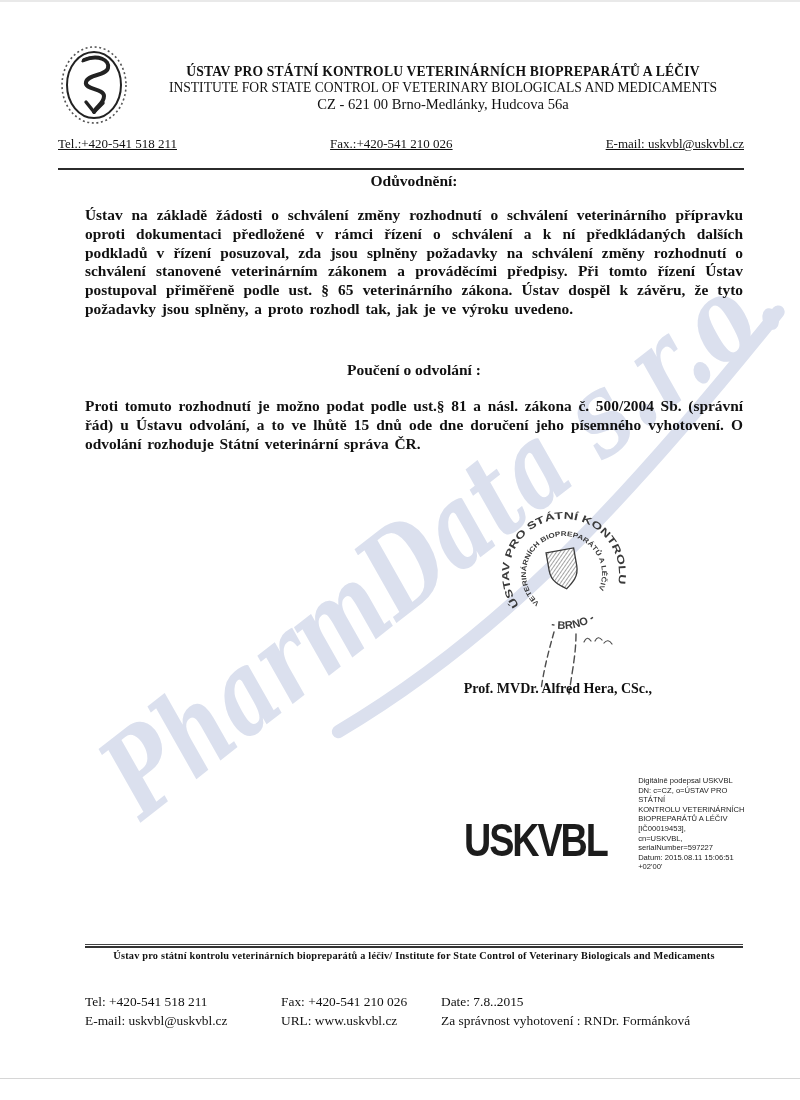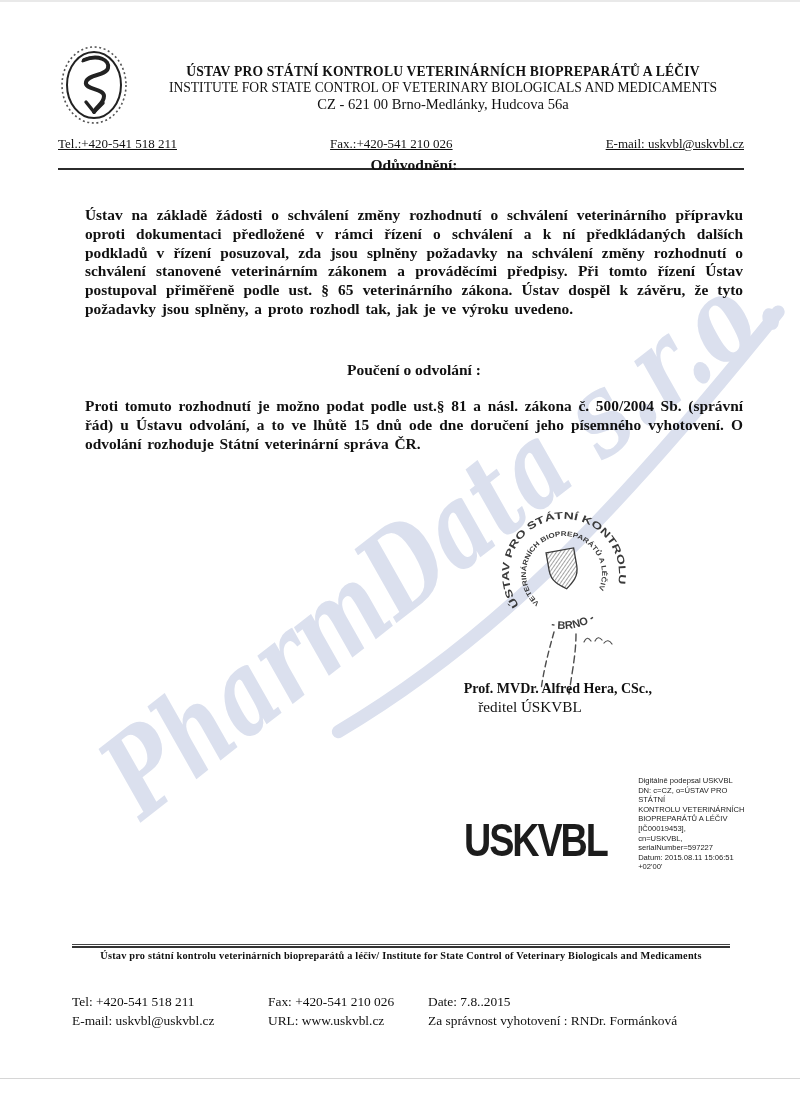--- a/index.html
+++ b/index.html
@@ -47,21 +47,21 @@
     transform:scaleX(.82);transform-origin:left center;color:#1c1c1c;flex:0 0 134px;
   }
   .dsig-details{
     font-size:7.6px;line-height:9.6px;white-space:pre-line;color:#222;
     padding-top:6px;flex:1;
   }
   
   .copies{position:absolute;left:85px;top:835px;font-size:13.8px;line-height:14.6px;z-index:1;}
   .copies .gap{height:14px;}
   
-  .footer{position:absolute;left:72px;top:944px;width:658px;z-index:1;}
+  .footer{position:absolute;left:85px;top:944px;width:658px;z-index:1;}
   .footer-rule{border-top:1px solid #444;border-bottom:2px solid #333;height:1px;}
   .footer-org{font-weight:bold;font-size:10.3px;text-align:center;margin-top:2px;letter-spacing:.2px;}
   .footer-cols{display:flex;margin-top:32px;font-size:13.4px;line-height:18.5px;}
   .fcol1{width:196px;}
   .fcol2{width:160px;}
   .fcol3{flex:1;}
   
   .scan-top{position:absolute;left:0;top:0;width:100%;height:2px;background:#e9e9e9;z-index:2;}
   .scan-bottom{position:absolute;left:0;top:1078px;width:100%;height:1px;background:#d6d6d6;z-index:2;}
 </style>
@@ -97,21 +97,21 @@
         <div class="org-addr">CZ - 621 00 Brno-Medlánky, Hudcova 56a</div>
       </div>
     </div>
     <div class="hdr-contact">
       <span>Tel.:+420-541 518 211</span>
       <span>Fax.:+420-541 210 026</span>
       <span>E-mail: uskvbl@uskvbl.cz</span>
     </div>
   </div>
 
-  <div class="center-head" style="top:156px">Odůvodnění:</div>
+  <div class="center-head" style="top:172px">Odůvodnění:</div>
   <div class="para" style="top:206px">Ústav na základě žádosti o schválení změny rozhodnutí o schválení veterinárního přípravku oproti dokumentaci předložené v rámci  řízení o schválení a k ní předkládaných dalších podkladů v řízení posuzoval, zda jsou splněny požadavky na schválení změny rozhodnutí o schválení stanovené veterinárním zákonem a prováděcími předpisy. Při tomto řízení Ústav postupoval přiměřeně podle ust. § 65 veterinárního zákona. Ústav dospěl k závěru, že tyto požadavky jsou splněny, a proto rozhodl tak, jak je ve výroku uvedeno.</div>
 
   <div class="center-head" style="top:361px">Poučení o odvolání :</div>
   <div class="para" style="top:397px">Proti tomuto rozhodnutí je možno podat podle ust.§ 81 a násl. zákona č. 500/2004 Sb. (správní řád) u Ústavu odvolání, a to ve lhůtě 15 dnů ode dne doručení jeho písemného vyhotovení. O odvolání rozhoduje Státní veterinární správa ČR.</div>
 
   <svg class="stamp-svg" width="150" height="200" viewBox="0 0 150 200">
     <defs>
       <pattern id="hatch" width="3" height="3" patternUnits="userSpaceOnUse" patternTransform="rotate(45)">
         <rect width="3" height="3" fill="#ffffff"></rect>
         <line x1="0" y1="0" x2="0" y2="3" stroke="#4a4a4a" stroke-width="1"></line>
@@ -134,21 +134,20 @@
     </g>
     <g stroke="#4d4d4d" fill="none" stroke-linecap="round">
       <path d="M62 132 C 57 150 52 168 49 190" stroke-width="1.4" stroke-dasharray="6 4"></path>
       <path d="M84 134 C 84 154 80 172 77 194" stroke-width="1.4" stroke-dasharray="7 4"></path>
       <path d="M92 142 q 3 -7 7 -1 M103 141 q 3 -6 7 -1 M112 143 q 4 -5 8 1" stroke-width="1.2"></path>
     </g>
   </svg>
 
   <div class="sig-block">
     <div class="sig-name">Prof. MVDr. Alfred Hera, CSc.,</div>
-    <div class="sig-title">ředitel ÚSKVBL</div>
   </div>
 
   <div class="dsig">
     <div class="dsig-logo">USKVBL</div>
     <div class="dsig-details">Digitálně podepsal USKVBL
 DN: c=CZ, o=ÚSTAV PRO STÁTNÍ
 KONTROLU VETERINÁRNÍCH
 BIOPREPARÁTŮ A LÉČIV [IČ00019453],
 cn=USKVBL, serialNumber=597227
 Datum: 2015.08.11 15:06:51 +02'00'</div>

